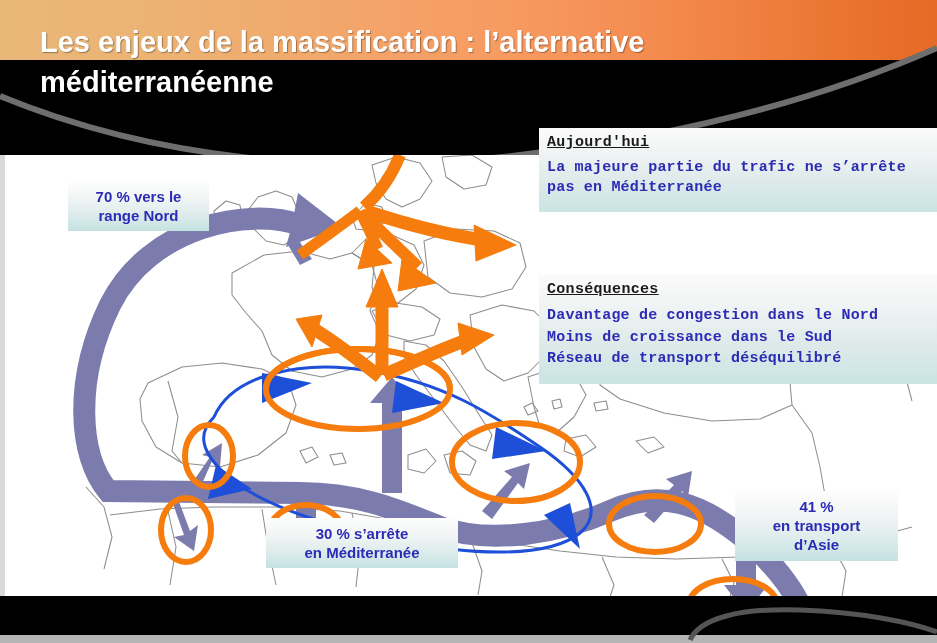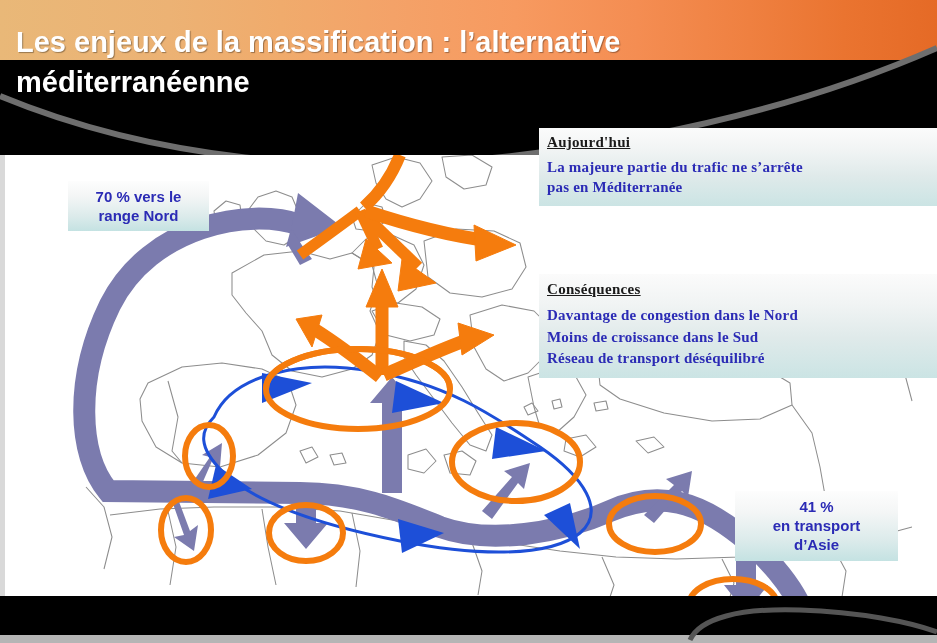--- a/index.html
+++ b/index.html
@@ -14,21 +14,21 @@
        #e9b878 0%, #ecb274 18%, #f0ab6c 30%, #f4a268 42%,
        #f79a60 55%, #f48d52 68%, #ef8040 80%, #ea7430 90%, #e56a26 100%);
     z-index:1;
   }
   #header-black{
     position:absolute;left:0;top:60px;width:937px;height:110px;background:#000000;z-index:2;
   }
   #header-wave{position:absolute;left:0;top:0;width:937px;height:175px;z-index:3;}
 
   #slide-title{
-    position:absolute;left:16px;top:22px;width:800px;z-index:6;
+    position:absolute;left:40px;top:22px;width:800px;z-index:6;
     color:#ffffff;font-size:29px;font-weight:bold;line-height:1.38;
     font-family:"Liberation Sans",sans-serif;
     text-shadow:1px 1px 1px rgba(0,0,0,.35);
   }
 
   
   #map-stage{
     position:absolute;left:0;top:155px;width:937px;height:443px;background:#ffffff;
     border-left:5px solid #d9d9d9;box-sizing:border-box;z-index:4;overflow:hidden;
   }
@@ -36,22 +36,22 @@
 
   
   #footer-black{position:absolute;left:0;top:596px;width:937px;height:39px;background:#000000;z-index:5;}
   #footer-gray{position:absolute;left:0;top:635px;width:937px;height:8px;background:#b5b5b5;z-index:6;}
   #footer-wave{position:absolute;left:0;top:588px;width:937px;height:55px;z-index:7;pointer-events:none;}
 
   
   .callout{
     position:absolute;z-index:9;box-sizing:border-box;
     background:linear-gradient(to bottom,#fbfbfb 0%,#f1f4f4 28%,#dfeaea 62%,#cbe4e4 100%);
-    color:#2b2bb5;font-weight:bold;font-family:Liberation Serif, serif;
-    padding:5px 8px 9px 8px;
+    color:#2b2bb5;font-weight:bold;font-family:Liberation Mono, monospace;
+    padding:5px 8px 15px 8px;
   }
   .callout .heading{
     color:#1a1a1a;text-decoration:underline;display:block;margin-bottom:5px;
     font-size:15px;letter-spacing:.3px;
   }
   .callout .line{display:block;color:#2b2bb5;letter-spacing:.2px;}
 
   #callout-today{left:539px;top:128px;width:398px;font-size:15px;line-height:1.32;}
   #callout-consequences{left:539px;top:274px;width:474px;font-size:15px;line-height:1.42;}
 
@@ -256,20 +256,24 @@
     <span class="line">Davantage de congestion dans le Nord</span>
     <span class="line">Moins de croissance dans le Sud</span>
     <span class="line">Réseau  de transport déséquilibré</span>
   </div>
 
   <div class="pill" id="pill-north">
     <span>70 %  vers le</span><br>
     <span>range Nord</span>
   </div>
 
+  <div class="pill" id="pill-med">
+    <span>30 %  s’arrête</span><br>
+    <span>en Méditerranée</span>
+  </div>
 
   <div class="pill" id="pill-asia">
     <span>41 %</span><br>
     <span>en transport</span><br>
     <span>d’Asie</span>
   </div>
 
 </div>
 
 </body></html>

